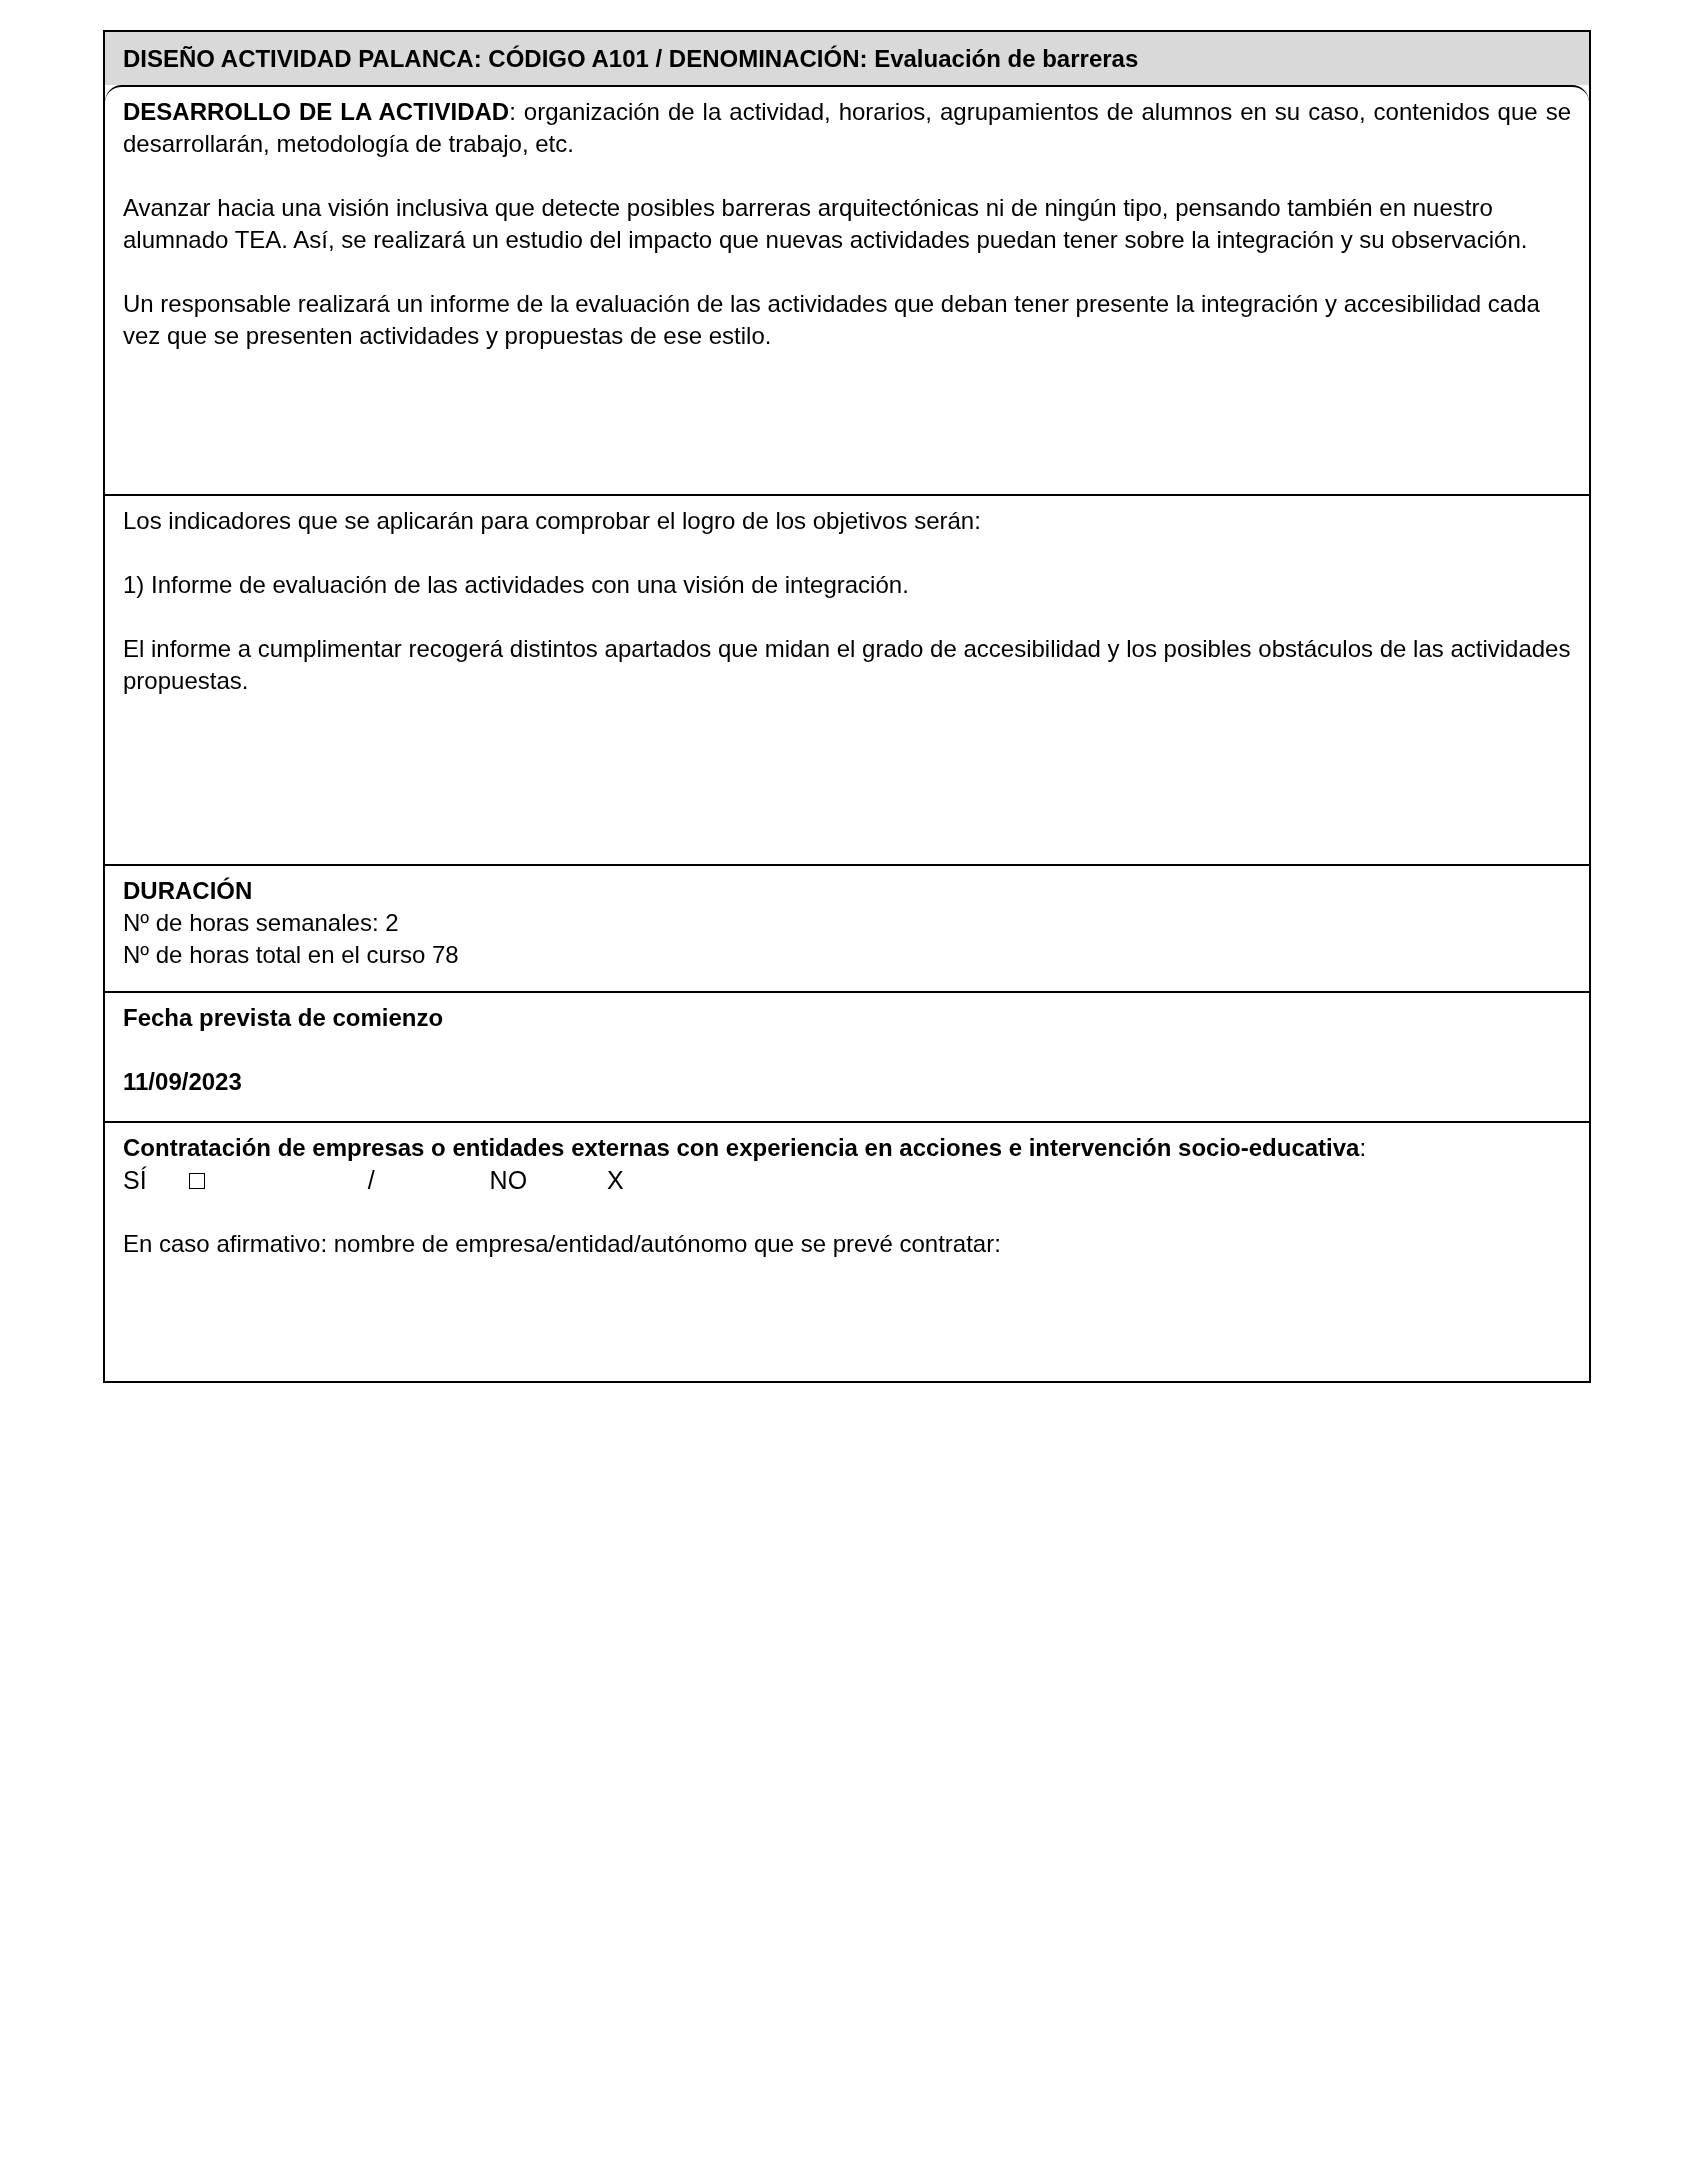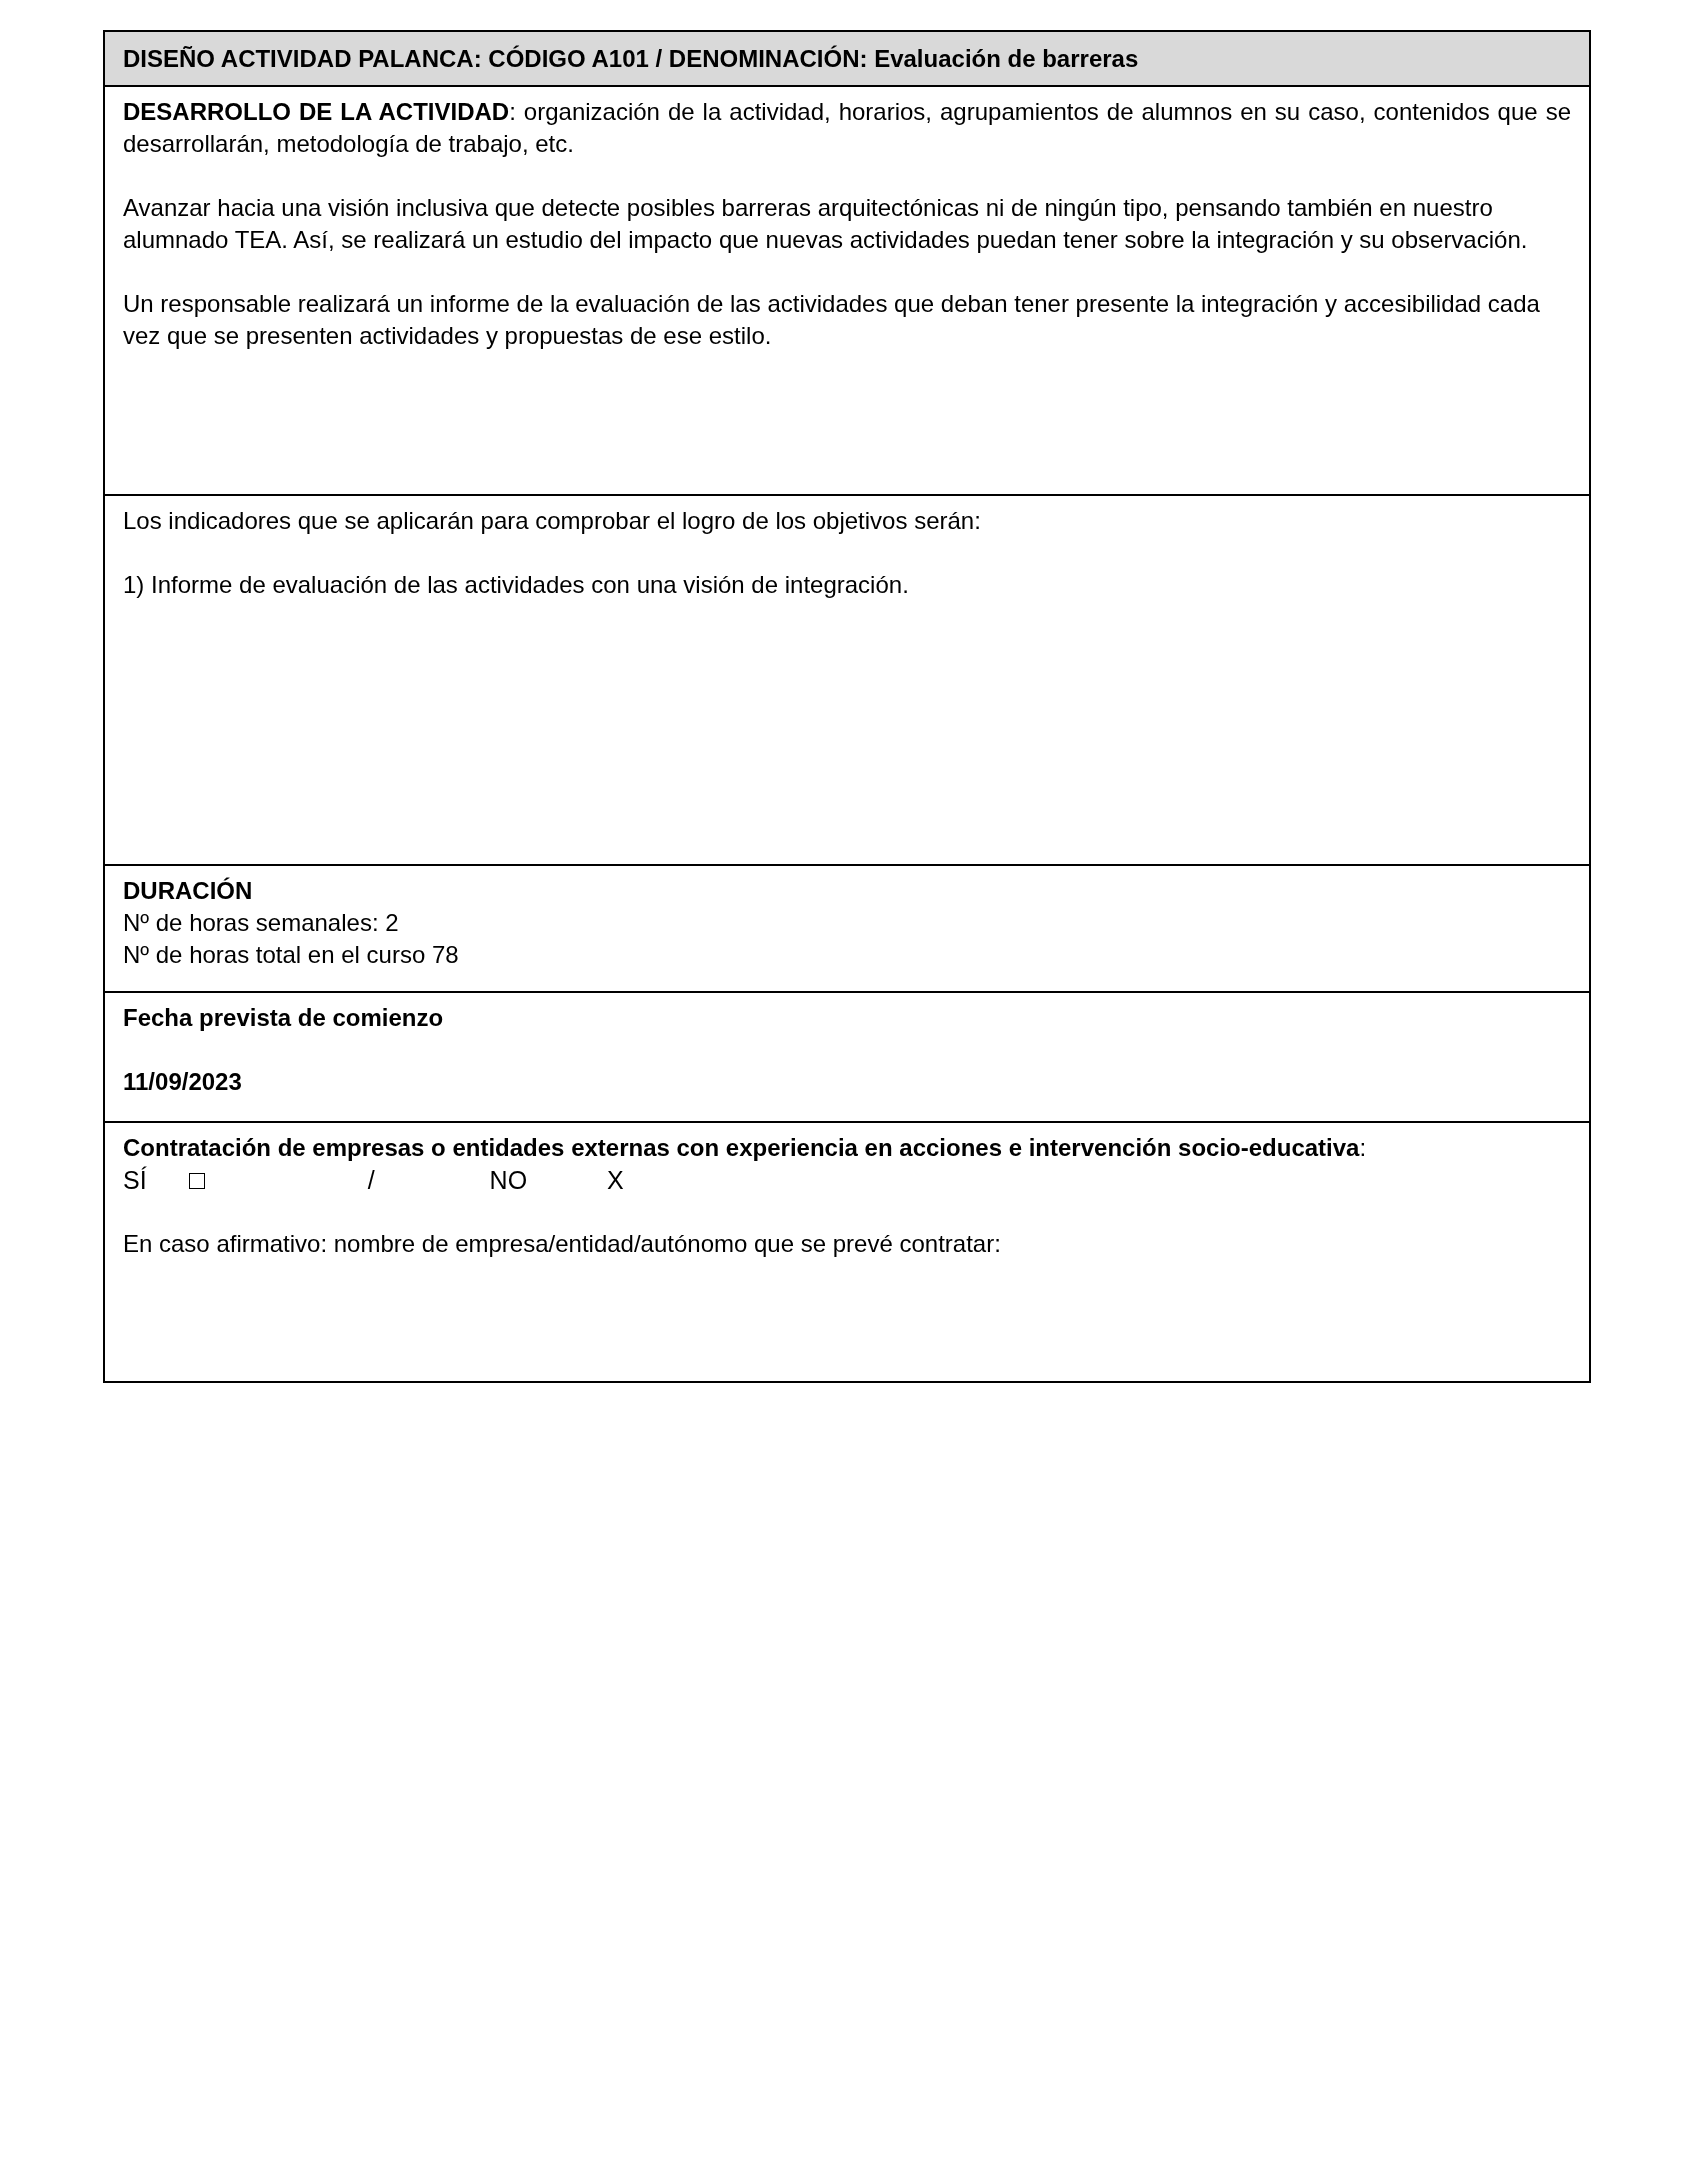--- a/index.html
+++ b/index.html
@@ -29,21 +29,21 @@
   .header-row {
     background: #d9d9d9;
     font-weight: bold;
     padding: 10.6px 18px;
   }
   .bold { font-weight: bold; }
   .row p { margin: 0 0 32px 0; }
   .row p:last-child { margin-bottom: 0; }
   .row p.tight { margin-bottom: 0; }
   .justify { text-align: justify; }
-  .min-desarrollo   { min-height: 409px; }
+  .min-desarrollo   { min-height: 409px; border-radius: 17px; }
   .min-evaluacion   { min-height: 370px; }
   .min-duracion     { min-height: 127px; }
   .min-responsables { min-height: 201px; }
   .min-contratacion { min-height: 260px; }
   .cols { display: flex; padding: 0; min-height: 130px; gap: 32px; }
   .col {
     flex: 0 0 50%;
     padding: 9px 18px 12px 18px;
   }
   .col + .col { border-left: 2.3px solid #000000; }
@@ -77,20 +77,21 @@
     <p class="justify">
       <span class="bold">DESARROLLO DE LA ACTIVIDAD</span><span>: organización de la actividad, horarios, agrupamientos de alumnos en su caso, contenidos que se desarrollarán, metodología de trabajo, etc.</span>
     </p>
     <p>Avanzar hacia una visión inclusiva que detecte posibles barreras arquitectónicas ni de ningún tipo, pensando también en nuestro alumnado TEA. Así, se realizará un estudio del impacto que nuevas actividades puedan tener sobre la integración y su observación.</p>
     <p>Un responsable realizará un informe de la evaluación de las actividades que deban tener presente la integración y accesibilidad cada vez que se presenten actividades y propuestas de ese estilo.</p>
   </div>
 
   <div class="row min-evaluacion">
     <p>Los indicadores que se aplicarán para comprobar el logro de los objetivos serán:</p>
     <p>1) Informe de evaluación de las actividades con una visión de integración.</p>
+    <p>El informe a cumplimentar recogerá distintos apartados que midan el grado de accesibilidad y los posibles obstáculos de las actividades propuestas.</p>
   </div>
 
   <div class="row min-duracion">
     <p class="tight bold">DURACIÓN</p>
     <p class="tight">Nº de horas semanales: 2</p>
     <p class="tight">Nº de horas total en el curso 78</p>
   </div>
 
   <div class="row cols">
     <div class="col">

